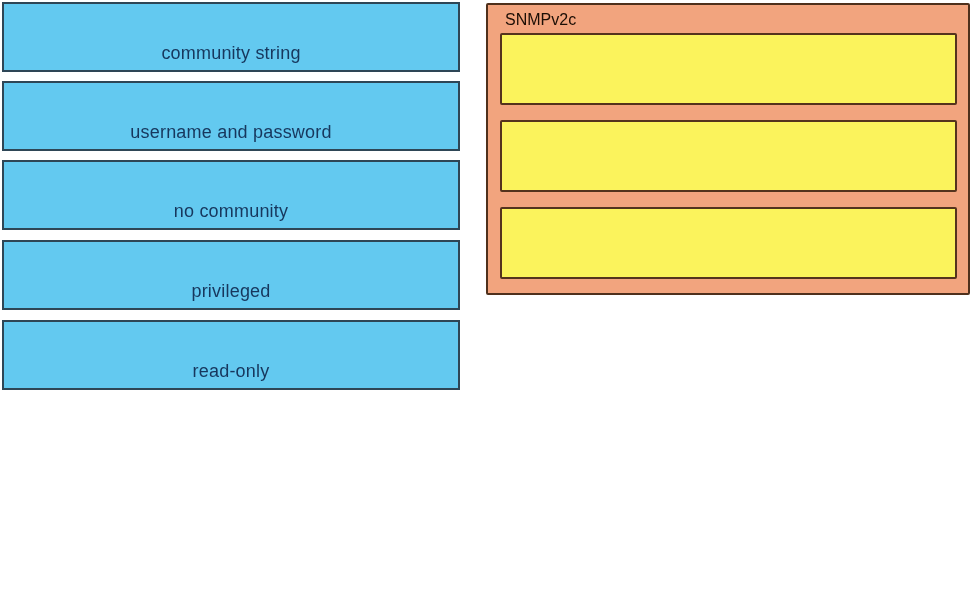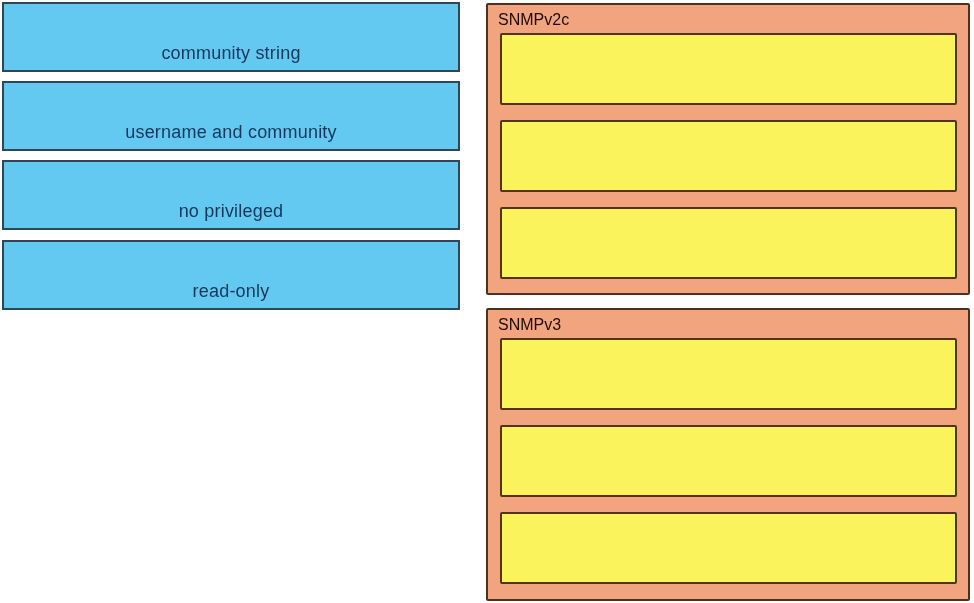--- a/index.html
+++ b/index.html
@@ -47,56 +47,53 @@
     width: 484px;
     background: #F2A47E;
     border: 2px solid #4F301C;
     border-radius: 2px;
   }
   .drop-container.snmpv2c { top: 3px;   height: 292px; }
   .drop-container.snmpv3  { top: 308px; height: 293px; }
   .drop-title {
     color: #1C0E05;
     font-size: 16px;
-    padding: 7px 10px 5px 10px;
+    padding: 7px 10px 5px 17px;
     line-height: 16px;
   }
   .drop-slot {
     height: 72px;
     margin: 0 11px 15px 12px;
     background: #FBF35C;
     border: 2px solid #54331D;
     border-radius: 2px;
   }
 </style>
 </head>
 <body>
 
 <div class="board">
 
   <div class="drag-item" draggable="true">
     <span class="label">community string</span>
   </div>
   <div class="drag-item" draggable="true">
-    <span class="label">username and community</span>
+    <span class="label">username and password</span>
   </div>
   <div class="drag-item" draggable="true">
-    <span class="label">no privileged</span>
+    <span class="label">no community</span>
+  </div>
+  <div class="drag-item" draggable="true">
+    <span class="label">privileged</span>
   </div>
   <div class="drag-item" draggable="true">
     <span class="label">read-only</span>
   </div>
 
   <div class="drop-container snmpv2c">
     <div class="drop-title">SNMPv2c</div>
     <div class="drop-slot"></div>
     <div class="drop-slot"></div>
     <div class="drop-slot"></div>
   </div>
 
-  <div class="drop-container snmpv3">
-    <div class="drop-title">SNMPv3</div>
-    <div class="drop-slot"></div>
-    <div class="drop-slot"></div>
-    <div class="drop-slot"></div>
-  </div>
 
 </div>
 
 </body></html>

